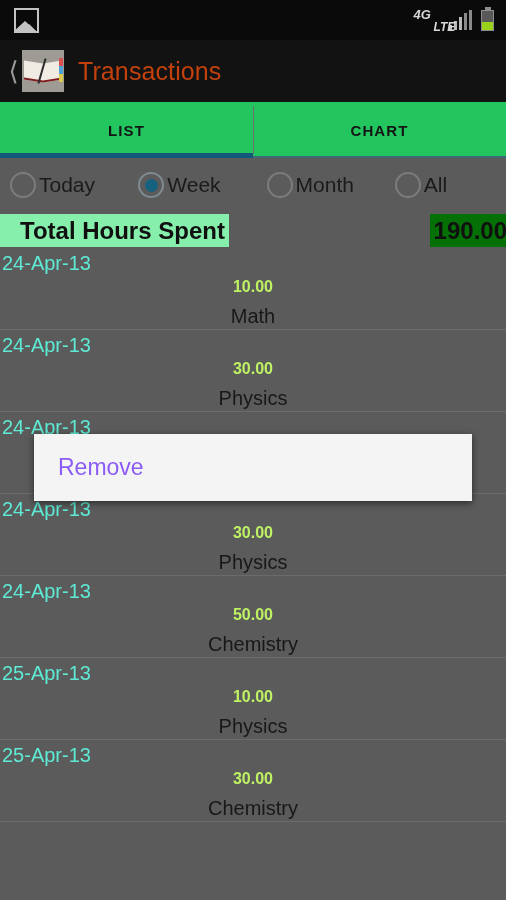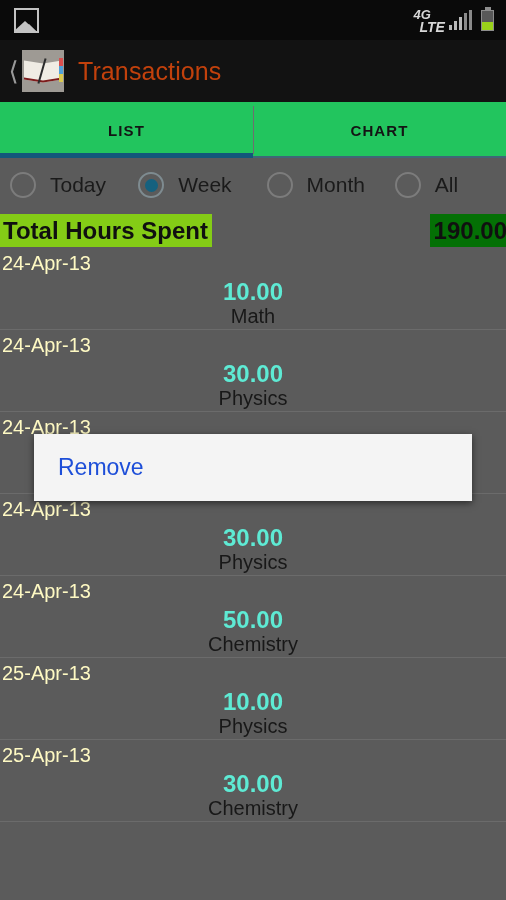--- a/index.html
+++ b/index.html
@@ -61,22 +61,22 @@
     position: relative;
     width: 26px; height: 24px;
     color: #d8d8d8;
   }
   .lte-icon .g4 {
     position: absolute; top: 0px; left: 0px;
     font-size: 13px; font-weight: bold; font-style: italic;
     line-height: 13px;
   }
   .lte-icon .lte {
-    position: absolute; bottom: 1px; left: 6px;
-    font-size: 14px; font-weight: bold; font-style: italic;
+    position: absolute; bottom: 1px; left: 20px;
+    font-size: 12px; font-weight: bold; font-style: italic;
     line-height: 8px;
   }
 
   .signal-icon {
     display: flex;
     align-items: flex-end;
     gap: 1.5px;
     height: 20px;
   }
   .signal-icon i { display: block; width: 3.5px; background: #c9c9c9; }
@@ -202,21 +202,21 @@
     display: flex;
     align-items: center;
     height: 54px;
     background: #5b5b5b;
     padding: 0 6px 0 10px;
   }
   .radio-item {
     display: flex;
     align-items: center;
     flex: 1;
-    gap: 14px;
+    gap: 3px;
   }
   .radio-item:last-child { flex: 0.82; }
   .radio-circle {
     width: 26px; height: 26px;
     border-radius: 50%;
     border: 2px solid #7c7c7c;
     flex: none;
     display: flex;
     align-items: center;
     justify-content: center;
@@ -237,26 +237,26 @@
   
   .total-bar {
     display: flex;
     align-items: center;
     justify-content: space-between;
     height: 36px;
     background: #5b5b5b;
     overflow: hidden;
   }
   .total-label {
-    background: #84cc16;
+    background: #86efac;
     color: #101010;
     font-size: 24px;
     font-weight: bold;
     line-height: 33px;
-    padding: 0 4px 0 3px;
+    padding: 0 4px 0 20px;
     white-space: nowrap;
   }
   .total-value {
     background: #047005;
     color: #101010;
     font-size: 24px;
     font-weight: bold;
     line-height: 33px;
     padding: 0 2px 0 4px;
     white-space: nowrap;
@@ -269,29 +269,29 @@
   }
   .txn-row {
     position: relative;
     height: 82px;
     border-bottom: 1px solid #6b6b6b;
     background: #5b5b5b;
   }
   .txn-date {
     position: absolute;
     left: 2px; top: 4px;
-    color: #fef9c3;
+    color: #5eead4;
     font-size: 20px;
   }
   .txn-amount {
     position: absolute;
     left: 0; right: 0; top: 30px;
     text-align: center;
-    color: #5eead4;
-    font-size: 24px;
+    color: #bef264;
+    font-size: 16px;
     font-weight: bold;
   }
   .txn-subject {
     position: absolute;
     left: 0; right: 0; top: 57px;
     text-align: center;
     color: #181818;
     font-size: 20px;
   }
 
@@ -301,21 +301,21 @@
     left: 34px;
     top: 434px;
     width: 438px;
     height: 67px;
     background: #f4f4f4;
     box-shadow: 0 2px 7px rgba(0,0,0,0.55);
     display: flex;
     align-items: center;
   }
   .dialog-item {
-    color: #1d4ed8;
+    color: #8b5cf6;
     font-size: 23px;
     padding-left: 24px;
   }
 </style>
 </head>
 <body>
 
 <div id="screen">
 
   <div class="status-bar">

